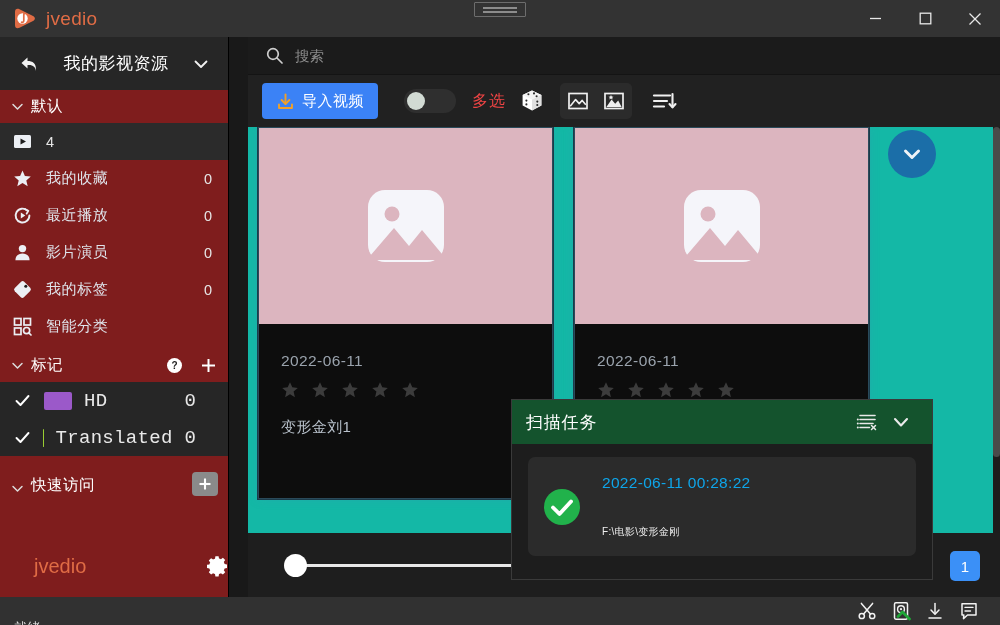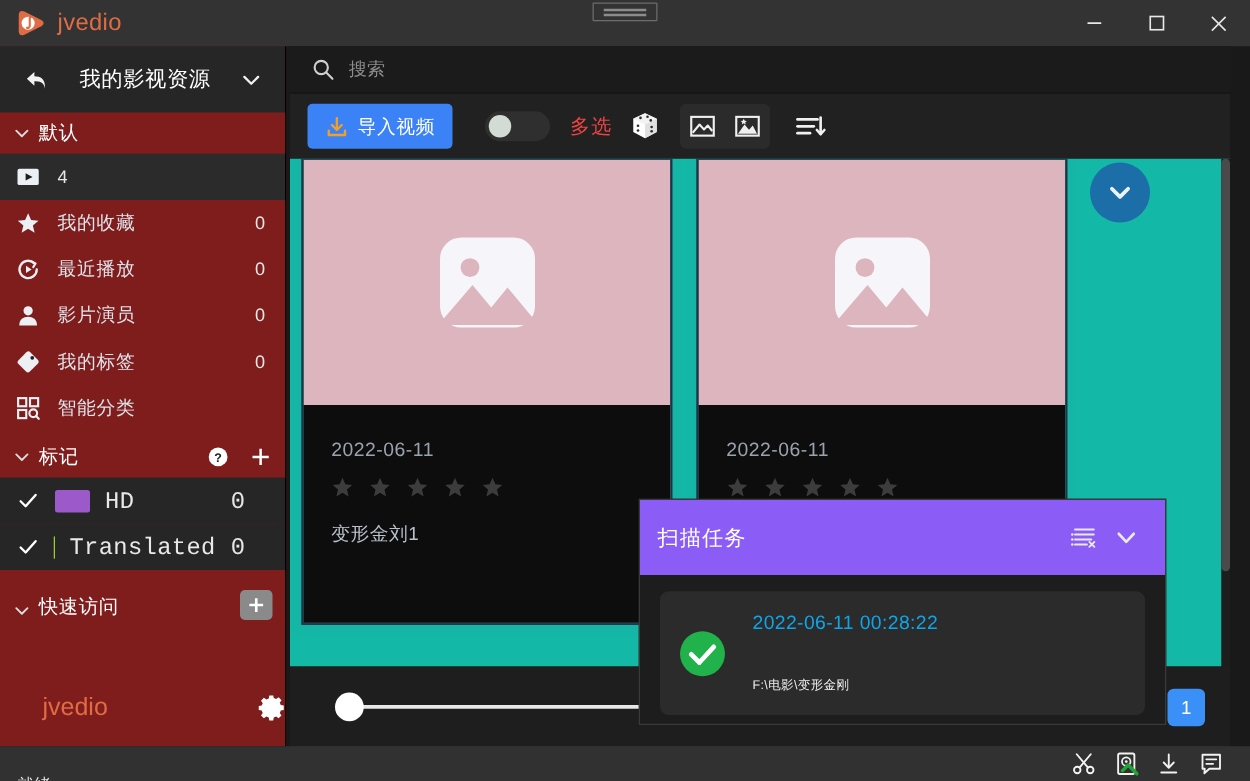--- a/index.html
+++ b/index.html
@@ -78,21 +78,21 @@
   }
   .sb-footer .logo { flex:1; color:#e06c45; font-size: 20px; padding-left: 16px; }
   .sb-footer .gear { color:#fff; display:flex; align-items:center; }
 
   .plus-box {
     width: 26px; height: 24px; border-radius: 4px; background: #8a8a8a;
     display:flex; align-items:center; justify-content:center; color:#fff;
   }
 
   
-  .main { position: absolute; left: 232px; top: 37px; width: 752px; height: 560px; background: #191919; }
+  .main { position: absolute; left: 248px; top: 37px; width: 752px; height: 560px; background: #191919; }
   .searchbar {
     height: 38px; background: #1b1b1b; display: flex; align-items: center; gap: 12px; padding: 0 18px;
     border-bottom: 1px solid #141414;
   }
   .searchbar .sico { color: #cfcfcf; display:flex; align-items:center; }
   .search-input {
     flex: 1; background: transparent; border: none; outline: none;
     color: #dcdcdc; font-size: 14.5px; font-family: inherit;
   }
   .search-input::placeholder { color: #8d8d8d; }
@@ -156,21 +156,21 @@
     background: #3b90f7; color: #fff; font-size: 15px;
     display:flex; align-items:center; justify-content:center; cursor: pointer;
   }
 
   
   .scan-dialog {
     position: absolute; left: 511px; top: 399px; width: 422px; height: 181px;
     background: #1d1d1d; border: 1px solid #3a3a3a;
   }
   .scan-head {
-    height: 60px; background: #8b5cf6; display: flex; align-items: center; padding: 0 14px;
+    height: 44px; background: #14532d; display: flex; align-items: center; padding: 0 14px;
   }
   .scan-head .ttl { flex: 1; color: #fff; font-size: 17px; letter-spacing: .8px; }
   .scan-head .hico { width: 34px; display:flex; align-items:center; justify-content:center; color:#eaeaea; cursor:pointer; }
   .scan-body { padding: 13px 16px; }
   .scan-task {
     height: 99px; background: #2b2b2b; border-radius: 7px; display: flex; align-items: center;
     padding: 0 14px; gap: 20px;
   }
   .scan-task .ok { width: 40px; height: 40px; flex: 0 0 40px; }
   .scan-task .lines { display: flex; flex-direction: column; gap: 18px; }

